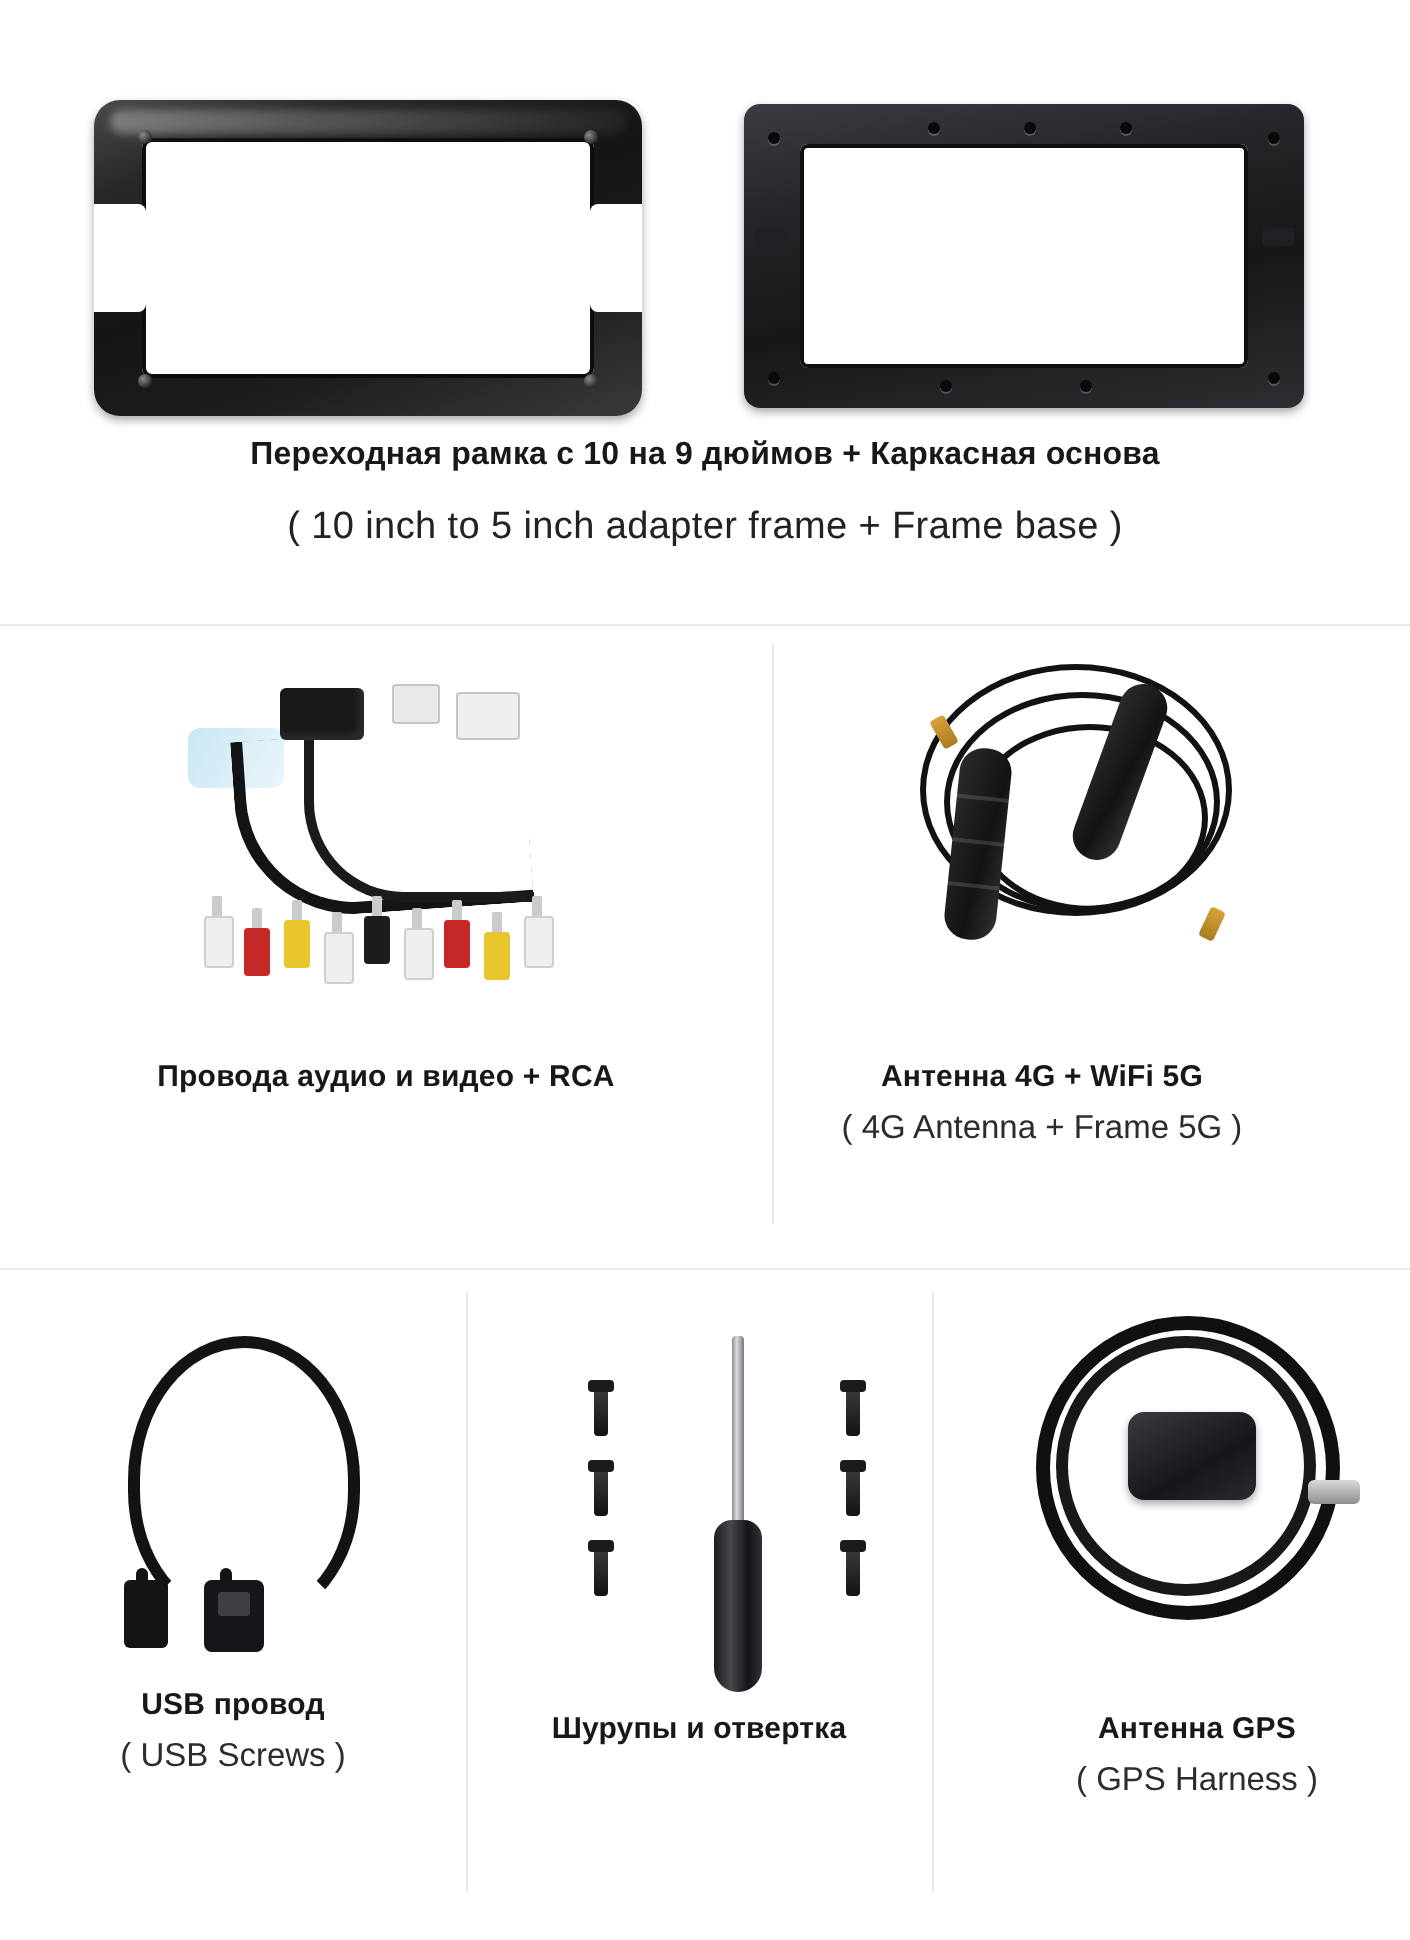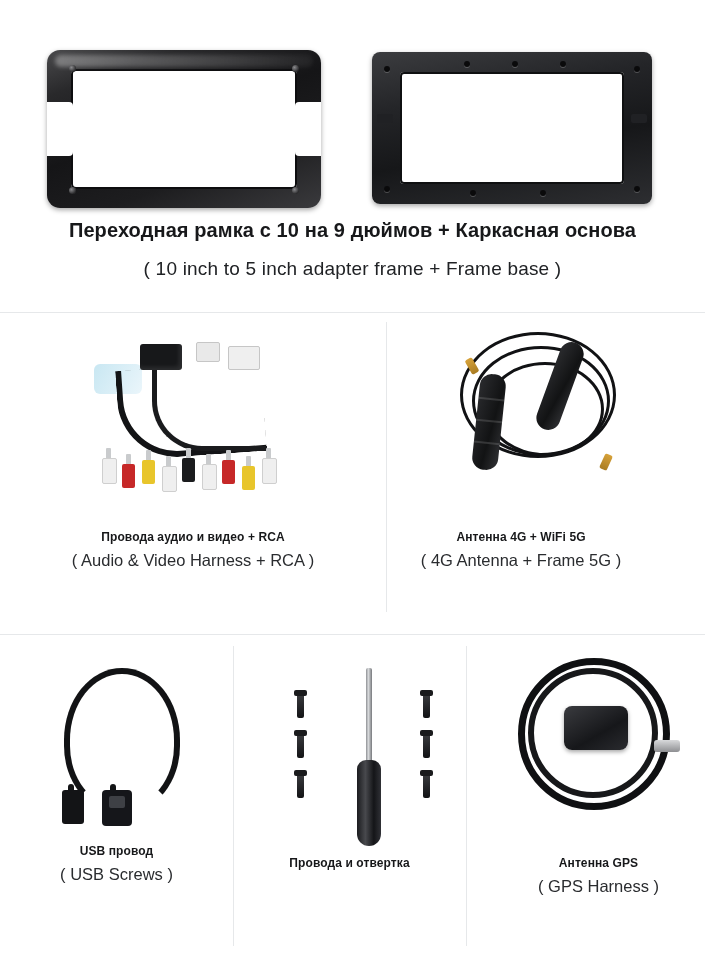--- a/index.html
+++ b/index.html
@@ -18,21 +18,21 @@
 
   .page {
     width: 705px;
     height: 970px;
     position: relative;
     background: #ffffff;
   }
 
   
   .item-title {
-    font-size: 12px;
+    font-size: 15px;
     font-weight: bold;
     letter-spacing: 0.1px;
     text-align: center;
     color: #17181a;
     line-height: 1.25;
   }
   .item-sub {
     font-size: 16.5px;
     font-weight: normal;
     text-align: center;
@@ -155,21 +155,21 @@
     background: #202124;
     border-radius: 2px;
   }
 
   .caption-frames {
     position: absolute;
     left: 0;
     top: 218px;
     width: 705px;
   }
-  .caption-frames .item-title { font-size: 20px; }
+  .caption-frames .item-title { font-size: 16px; }
   .caption-frames .item-sub {
     font-size: 19px;
     color: #202225;
     margin-top: 14px;
     letter-spacing: 0.2px;
   }
 
   
   .divider {
     position: absolute;
@@ -428,21 +428,20 @@
             <div class="body"></div>
           </div>
         <div class="rca white" style="left:184px; top:108px;">
             <div class="tip"></div>
             <div class="body"></div>
           </div>
       </div>
 
       <div class="cap-wrap" style="top:218px;">
         <div class="item-title">Провода аудио и видео + RCA</div>
-        <div class="item-sub">( Audio &amp; Video Harness + RCA )</div>
       </div>
     </div>
 
     <div class="cell" style="left:386px; top:0; width:270px; height:322px;">
 
       <div class="ant4g">
         <div class="loop" style="left:8px;  top:6px;  width:150px; height:120px;"></div>
         <div class="loop" style="left:20px; top:20px; width:132px; height:104px;"></div>
         <div class="loop" style="left:34px; top:36px; width:112px; height:88px;"></div>
         <div class="bar b1">
@@ -490,21 +489,21 @@
         <div class="screw-i" style="left:22px;  top:114px;"></div>
         <div class="screw-i" style="left:148px; top:34px;"></div>
         <div class="screw-i" style="left:148px; top:74px;"></div>
         <div class="screw-i" style="left:148px; top:114px;"></div>
         <div class="driver">
           <div class="shaft"></div>
           <div class="handle"></div>
         </div>
       </div>
       <div class="cap-wrap" style="top:222px;">
-        <div class="item-title">Провода и отвертка</div>
+        <div class="item-title">Шурупы и отвертка</div>
       </div>
     </div>
 
     <div class="cell" style="left:466px; top:0; width:239px; height:336px;">
       <div class="gps">
         <div class="coil"></div>
         <div class="coil2"></div>
         <div class="puck"></div>
         <div class="plug"></div>
       </div>

